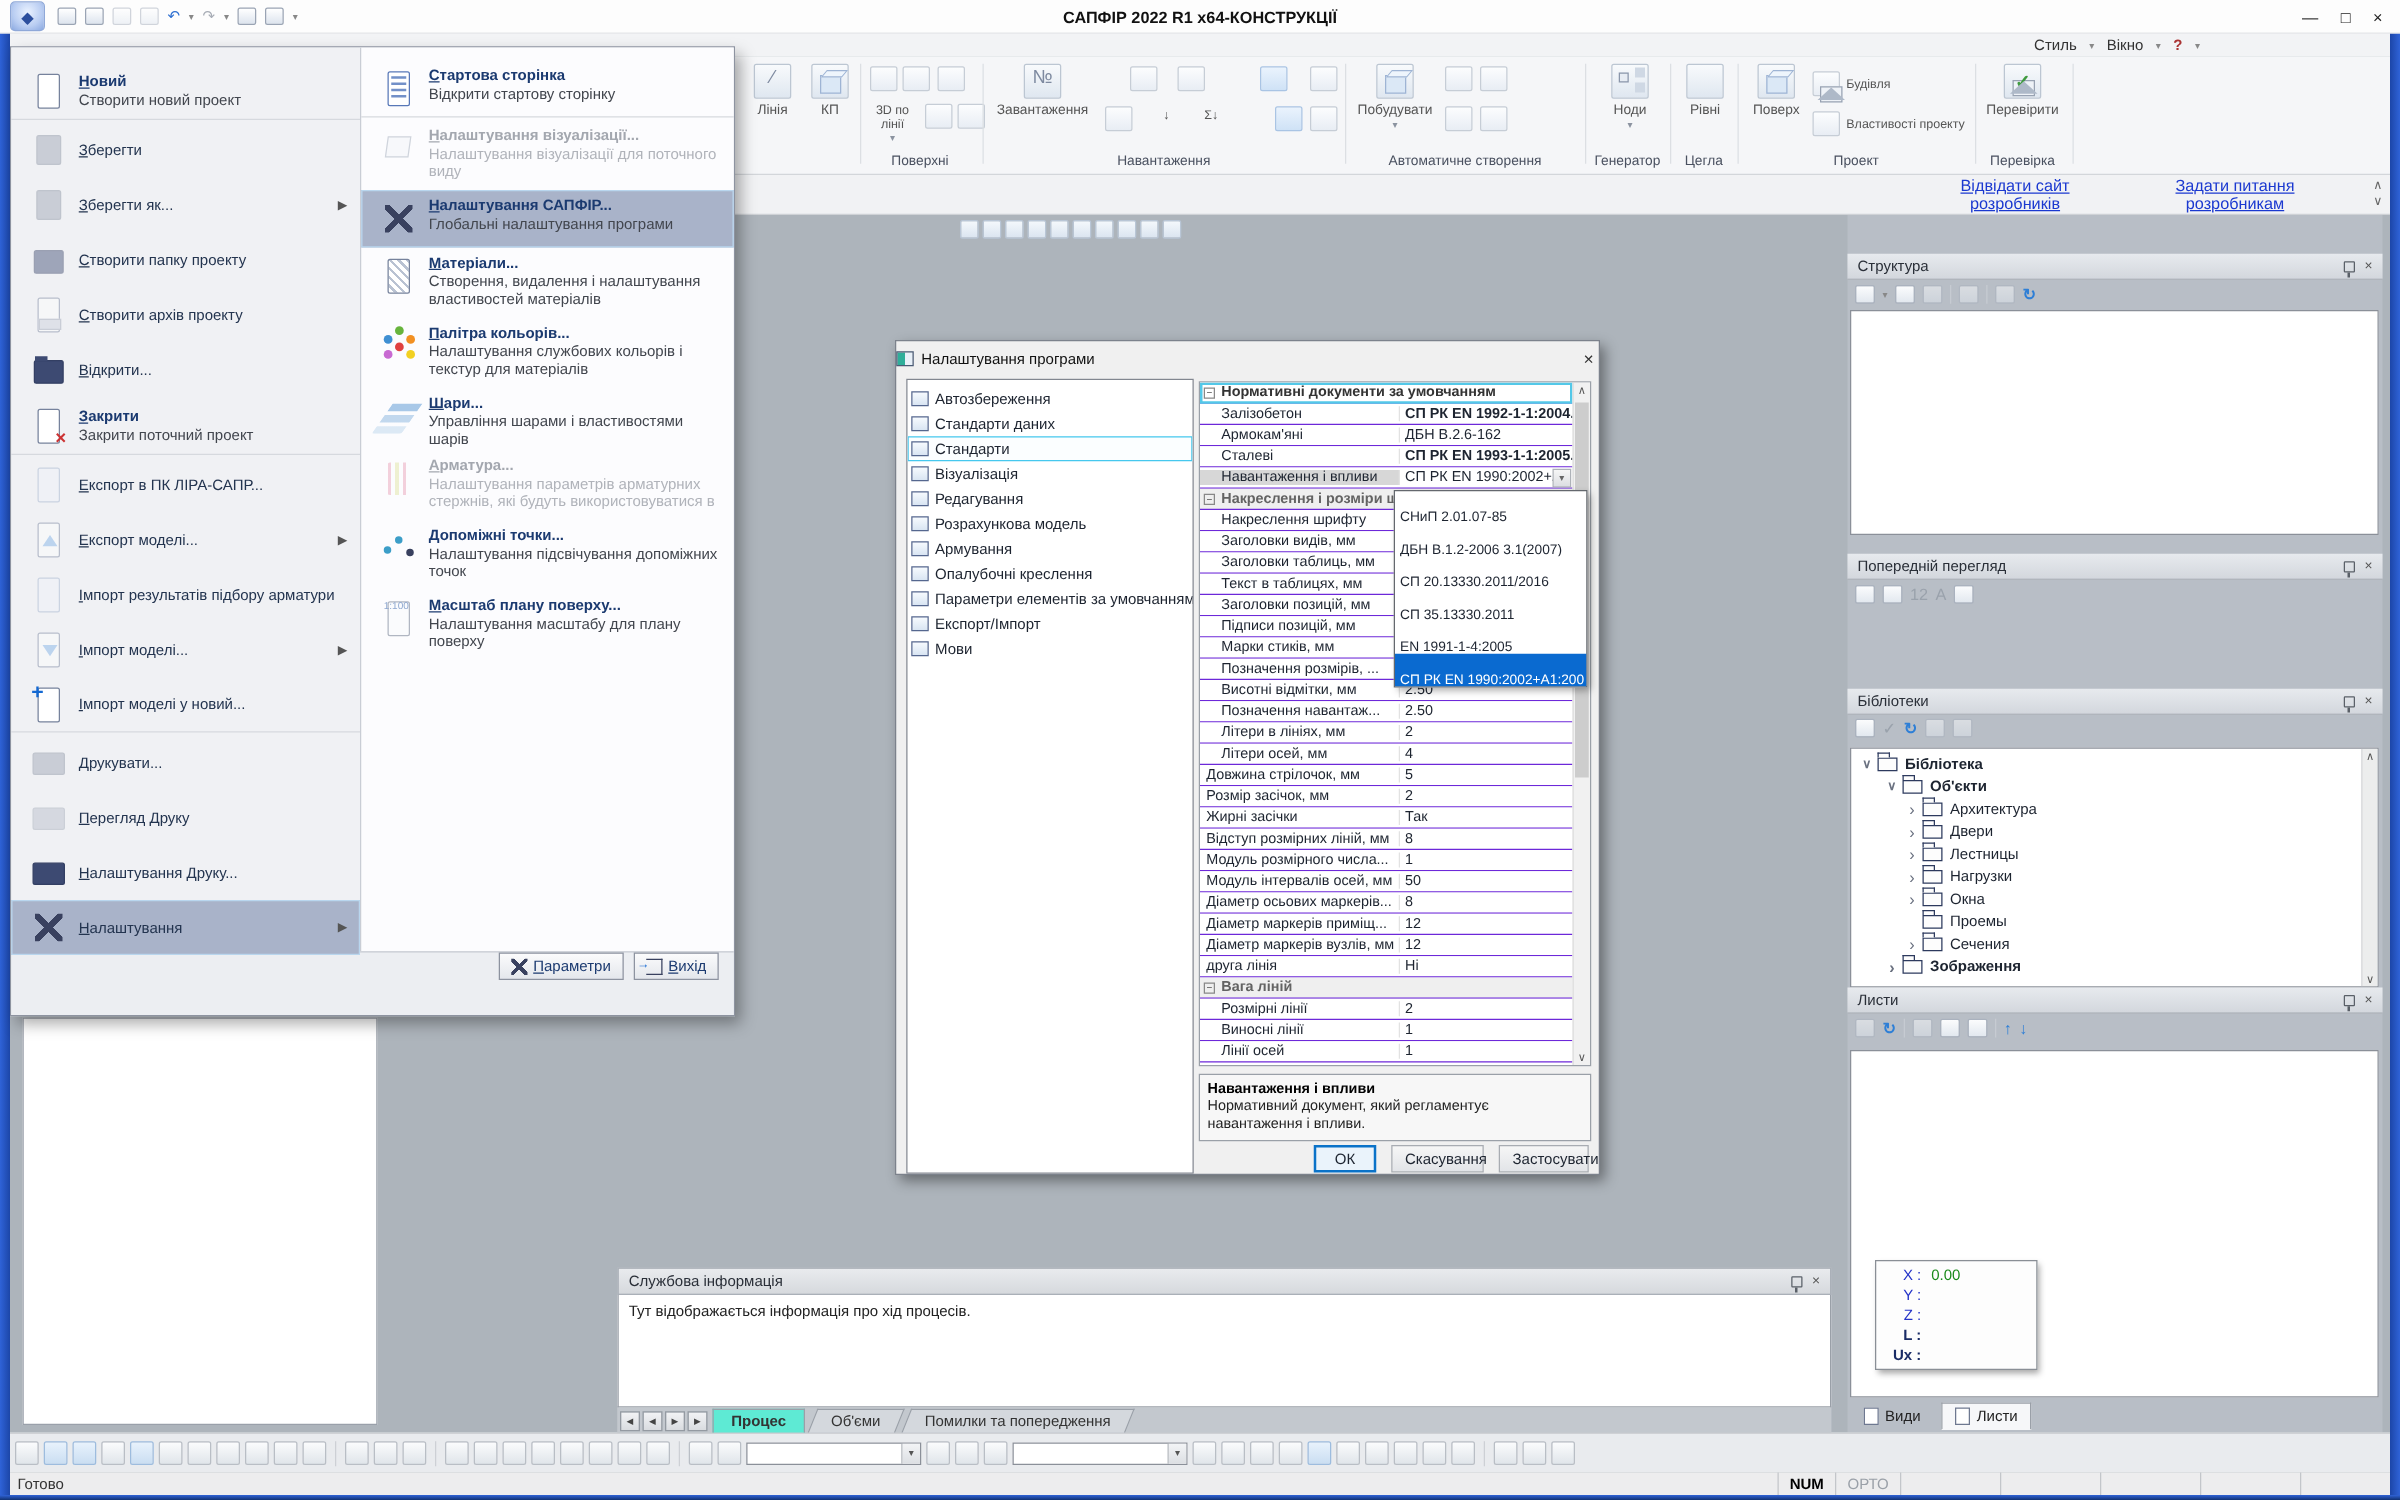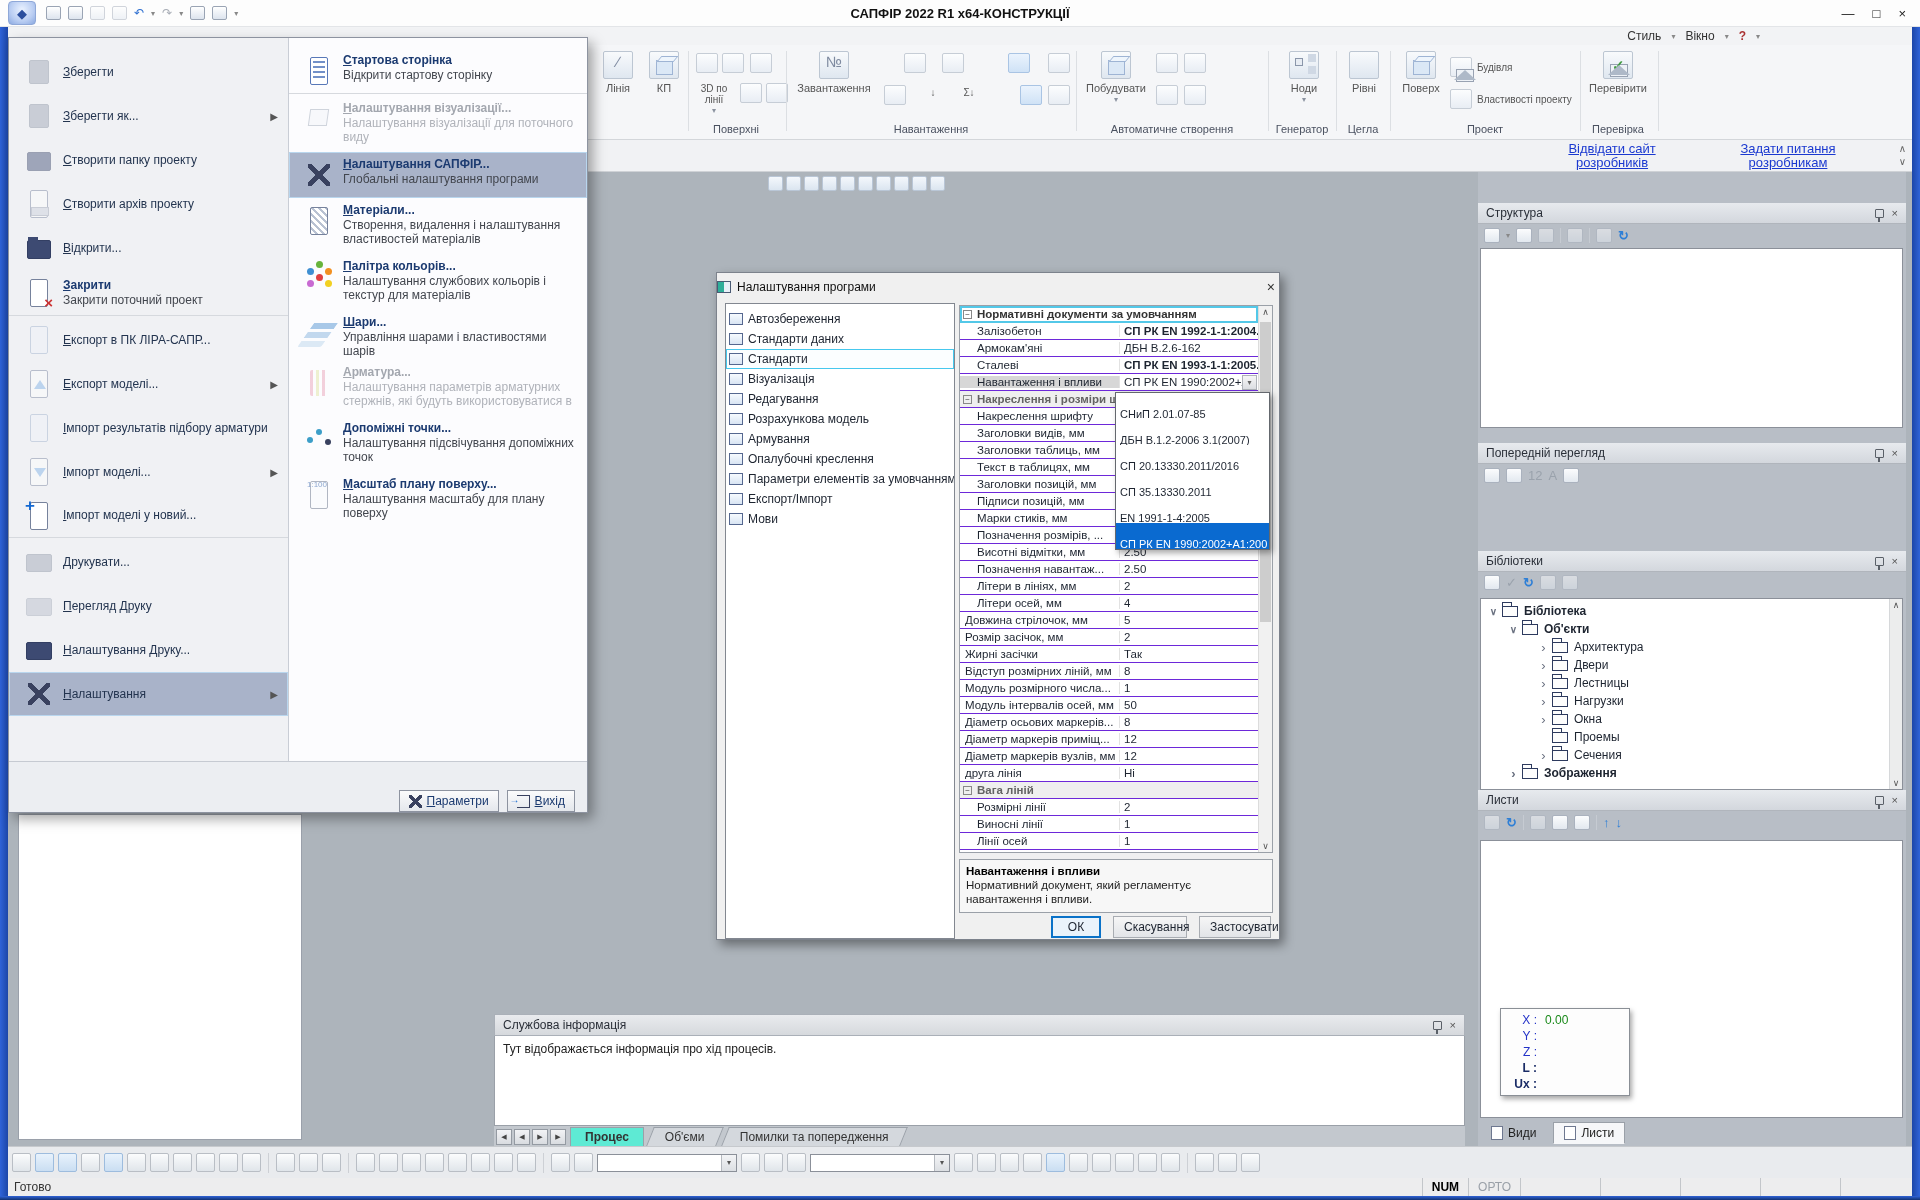--- a/index.html
+++ b/index.html
@@ -102,21 +102,21 @@
   .mi.ic-start::after{content:"";position:absolute;left:10px;top:6px;width:12px;height:2px;background:#7290c8;box-shadow:0 5px 0 #7290c8,0 10px 0 #7290c8,0 15px 0 #7290c8}
   .mi.ic-vis::after{content:"";position:absolute;left:6px;top:6px;width:17px;height:15px;border:1.5px solid #9aa4b4;background:#f2f5f9;transform:skewX(-8deg)}
   .mi.ic-mat::before{background:repeating-linear-gradient(45deg,#fff 0 3px,#b9c2d2 3px 5px);border-color:#76829c}
   .mi.ic-palette::before{background:none;border:none}
   .mi.ic-palette::after{content:"";position:absolute;left:13px;top:13px;width:7px;height:7px;border-radius:50%;background:#e04040;box-shadow:9px -6px 0 #f29022,-9px -6px 0 #3f8fd2,0 -13px 0 #67b43c,9px 6px 0 #f2d022,-9px 6px 0 #c86ad2}
   .mi.ic-rebar::before{border:none;background:repeating-linear-gradient(90deg,#e79ab2 0 3px,transparent 3px 6px,#dde29a 6px 9px,transparent 9px 12px);inset:3px 7px}
   .mi.ic-layers::before{border:none;background:linear-gradient(#a8c8e8 0 0) 0 4px/100% 6px no-repeat,linear-gradient(#c2d8ee 0 0) 0 13px/100% 6px no-repeat,linear-gradient(#dce9f5 0 0) 0 22px/100% 6px no-repeat;inset:2px 4px;transform:skewX(-35deg)}
   .mi.ic-points::after{content:"";position:absolute;left:4px;top:14px;width:6px;height:6px;border-radius:50%;background:#3c9ec8;box-shadow:9px -8px 0 #3c9ec8,18px 2px 0 0 #39415f}
   .mi.ic-scale::before{border-color:#b0b6c2;background:#fafbfd}
   .mi.ic-scale::after{content:"1:100";position:absolute;left:4px;top:1px;font-size:8px;color:#8fa8d0}
-  .mfoot{height:51px;background:#eceef2;border-top:1px solid #c6cad2;display:flex;justify-content:flex-end;align-items:flex-end;gap:8px;padding:0 12px}
+  .mfoot{height:51px;background:#eceef2;border-top:1px solid #c6cad2;display:flex;justify-content:flex-end;align-items:flex-start;gap:8px;padding:0 12px}
   .mbtn{display:flex;align-items:center;gap:5px;border:1px solid #8d93a0;background:linear-gradient(#fbfbfc,#e4e7ec);padding:2px 9px;height:22px;font-size:12px;color:#1b3a70}
   .mbtn .bx{width:13px;height:13px;background:linear-gradient(45deg,transparent 42%,#39415f 42% 58%,transparent 58%),linear-gradient(-45deg,transparent 42%,#39415f 42% 58%,transparent 58%)}
   .mbtn .ex{width:13px;height:13px;border:1.5px solid #39415f;border-left:none;position:relative}
   .mbtn .ex::before{content:"→";position:absolute;left:-7px;top:-2px;font-size:10px;color:#1469d2}
 
   
   .dialog{left:716px;top:272px;width:564px;height:668px;background:#f0f0f0;border:1px solid #7c828c;box-shadow:4px 5px 10px rgba(0,0,0,.4);z-index:40}
   .dtitle{height:28px;display:flex;align-items:center;padding:0 0;font-size:12px;color:#111;gap:6px}
   .dwicon{width:14px;height:12px;border:1px solid #4a5a74;background:linear-gradient(90deg,#2fae9a 0 6px,#e8f0f8 6px)}
   .dclose{margin-left:auto;font-size:14px;color:#333;padding:0 4px}
@@ -166,21 +166,21 @@
   .ptool{position:absolute;left:1478px;width:428px;display:flex;align-items:center;gap:6px;padding:3px 6px}
   .pt{width:16px;height:15px;border:1px solid #aab2be;background:linear-gradient(#fbfcfd,#e2e8ef);border-radius:2px}
   .pt.dis{opacity:.5}
   .ptg{font-size:13px;line-height:14px;color:#2e7fd6;font-weight:bold}
   .ptg.gray{color:#9aa2ac;font-weight:normal}
   .ptsep{width:1px;height:15px;background:#c6cbd2}
   .pcontent{position:absolute;background:#fff;border:1px solid #8b9099}
   .libtree{padding:3px 0;overflow:hidden}
   .lrow{display:flex;align-items:center;height:18px;font-size:12px;color:#1d2430;white-space:nowrap}
   .lrow.bold{font-weight:bold}
-  .lrow.lv0{padding-left:6px}.lrow.lv1{padding-left:26px}.lrow.lv2{padding-left:56px}
+  .lrow.lv0{padding-left:6px}.lrow.lv1{padding-left:26px}.lrow.lv2{padding-left:42px}
   .chev{width:13px;flex:0 0 13px;color:#6a7180;font-size:10px;text-align:center}
   .chev.open::before{content:"∨"}
   .chev.closed::before{content:"›";font-size:13px}
   .fold{width:16px;height:11px;border:1.5px solid #2d3a5e;background:#fdfdfd;position:relative;margin:0 6px 0 2px;flex:0 0 16px}
   .fold::before{content:"";position:absolute;left:-1.5px;top:-4.5px;width:8px;height:3px;border:1.5px solid #2d3a5e;border-bottom:none;background:#fdfdfd}
   .vsb{position:absolute;right:0;top:0;width:13px;bottom:0;background:#eceded;border-left:1px solid #d6d8da;font-size:9px;color:#555;text-align:center}
   .coords{left:1500px;top:1008px;width:130px;height:88px;background:#fdfdfd;border:1px solid #8a8f96;box-shadow:2px 3px 5px rgba(0,0,0,.35);z-index:30;padding:3px 8px;font-size:12px;line-height:16px}
   .crow{display:flex;gap:8px}
   .clab{color:#2433c8;width:28px;text-align:right}
   .clab.navy{color:#1a2c66;font-weight:bold}
@@ -647,20 +647,28 @@
 </div>
 
 <div class="abs frame-l"></div>
 <div class="abs frame-r"></div>
 <div class="abs frame-b"></div>
 
 <div class="abs menu">
   <div class="mcols">
     <div class="mleft">
 
+        <div class="mitem h2 sep">
+          <span class="mi ic-doc"></span>
+          <span class="mtxt">
+            <span class="mtitle"><u>Н</u><span>овий</span></span>
+            <span class="mdesc">Створити новий проект</span>
+          </span>
+          <span class="marrow">▶</span>
+        </div>
 
         <div class="mitem disabled">
           <span class="mi ic-save"></span>
           <span class="mtxt">
             <span class="mtitle"><u>З</u><span>берегти</span></span>
             <span class="mdesc"></span>
           </span>
           <span class="marrow">▶</span>
         </div>
 

